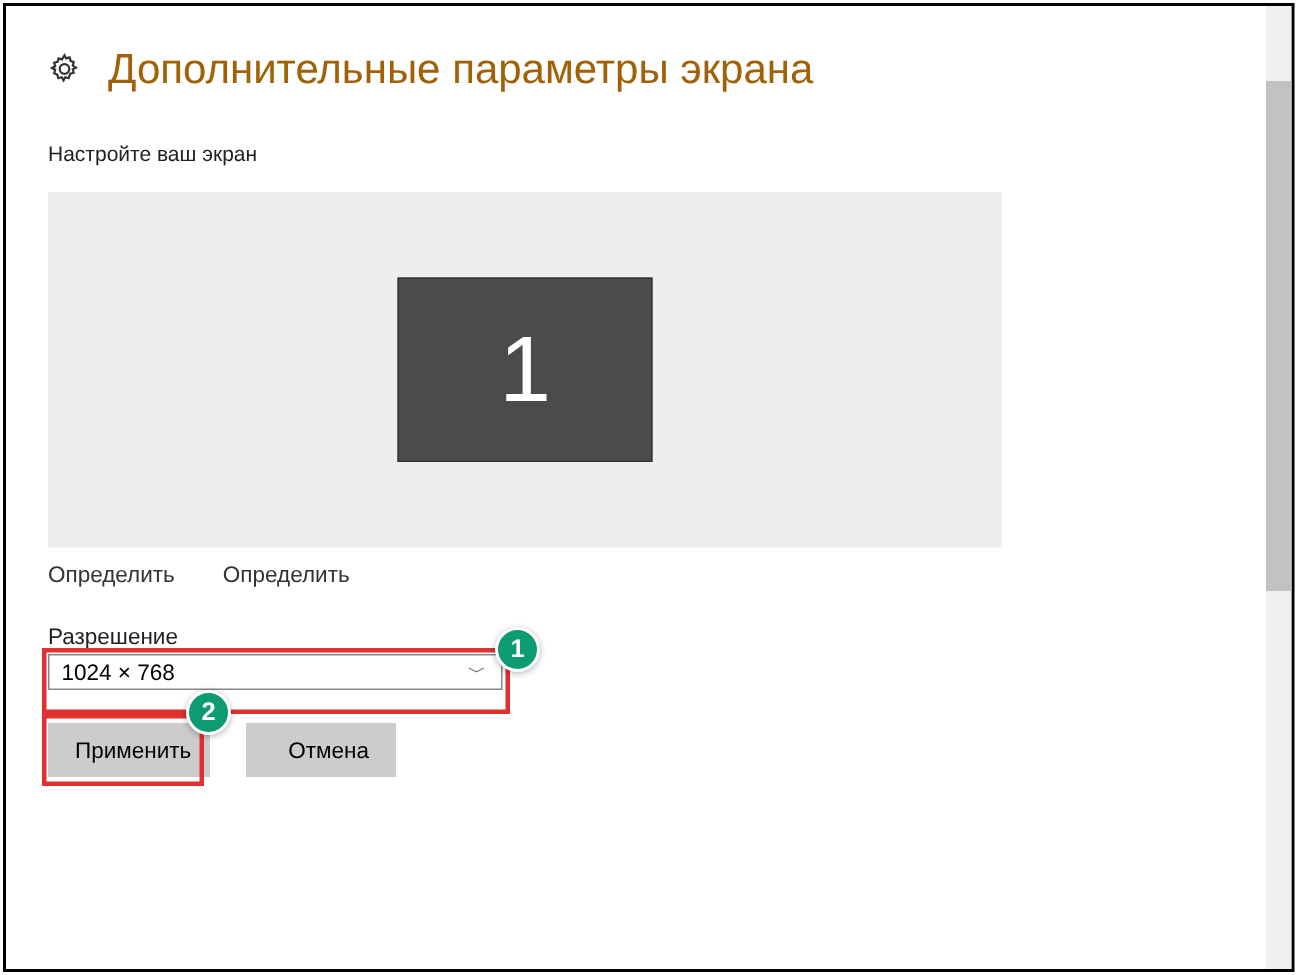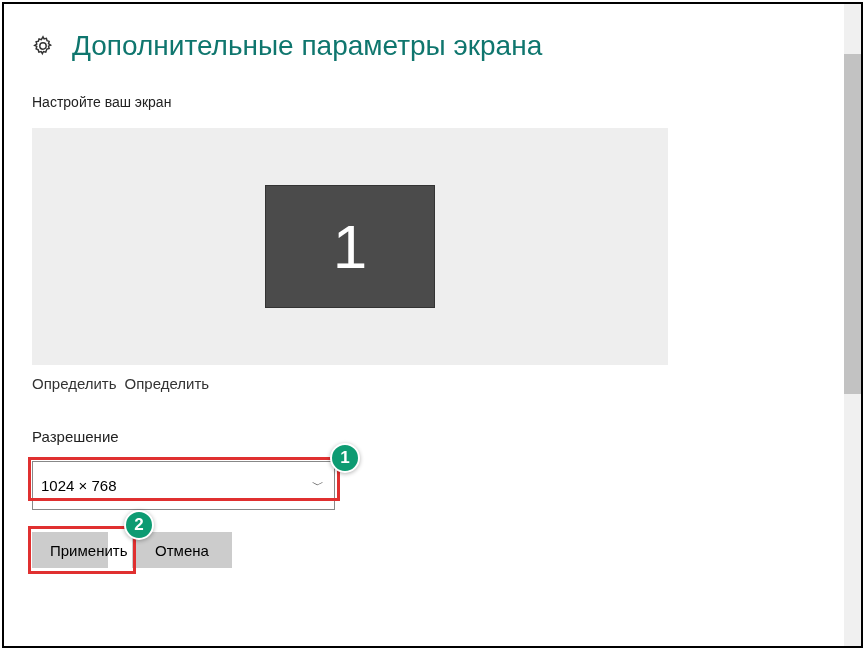--- a/index.html
+++ b/index.html
@@ -45,21 +45,21 @@
     margin-bottom: 32px;
     margin-top: 6px;
   }
   .gear {
     width: 22px; height: 22px;
     flex-shrink: 0;
   }
   .page-title {
     font-size: 28px;
     font-weight: 400;
-    color: #0f766e;
+    color: #a16207;
   }
   .section-heading {
     font-size: 14px;
     font-weight: 400;
     color: #222;
     margin-bottom: 18px;
   }
   .display-area {
     width: 636px;
     height: 237px;
@@ -76,39 +76,39 @@
     border: 1px solid #333;
     display: flex;
     align-items: center;
     justify-content: center;
     color: #fff;
     font-size: 62px;
     font-weight: 300;
   }
   .detect-row {
     display: flex;
-    gap: 8px;
-    margin-bottom: 36px;
+    gap: 32px;
+    margin-bottom: 24px;
     font-size: 15px;
     color: #333;
   }
   .detect-row span { cursor: pointer; }
   .field-label {
     font-size: 15px;
     color: #222;
-    margin-bottom: 16px;
+    margin-bottom: 3px;
   }
   .dropdown-wrap {
     position: relative;
     width: 312px;
     margin-bottom: 22px;
   }
   .dropdown {
     width: 303px;
-    height: 49px;
+    height: 24px;
     border: 1px solid #888;
     background: #fff;
     display: flex;
     align-items: center;
     justify-content: space-between;
     padding: 0 10px 0 8px;
     font-size: 15px;
     cursor: pointer;
   }
   .chev { font-size: 12px; color: #555; }
@@ -121,22 +121,22 @@
   .btn {
     height: 36px;
     background: #ccc;
     border: none;
     font-size: 15px;
     color: #000;
     padding: 0 18px;
     cursor: pointer;
     font-family: inherit;
   }
-  .btn.apply { width: 76px; }
-  .btn.cancel { width: 100px; }
+  .btn.apply { width: 108px; }
+  .btn.cancel { width: 100px; text-align: right; }
   .callout {
     position: absolute;
     width: 30px; height: 30px;
     border-radius: 50%;
     background: #0d9b72;
     border: 2px solid #fff;
     color: #fff;
     font-size: 17px;
     font-weight: 600;
     display: flex;

